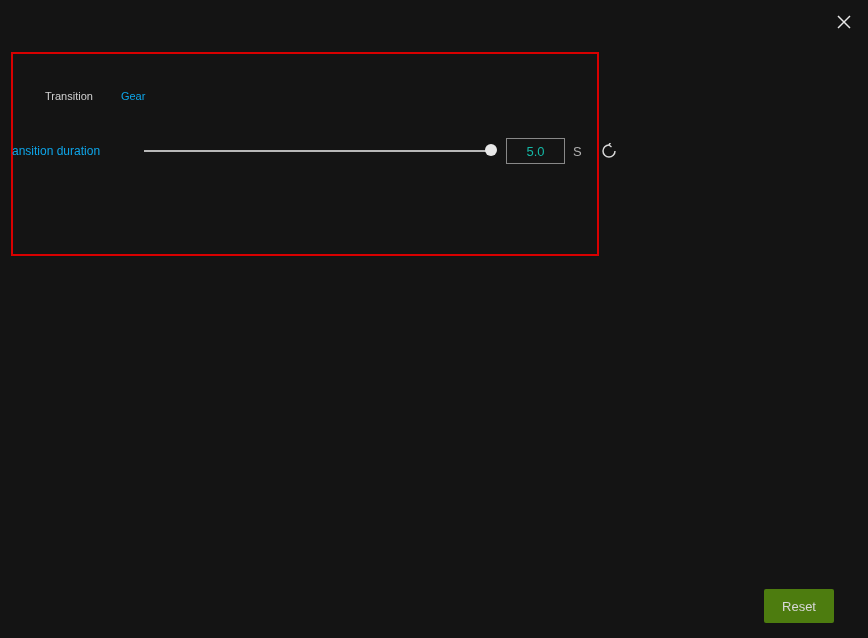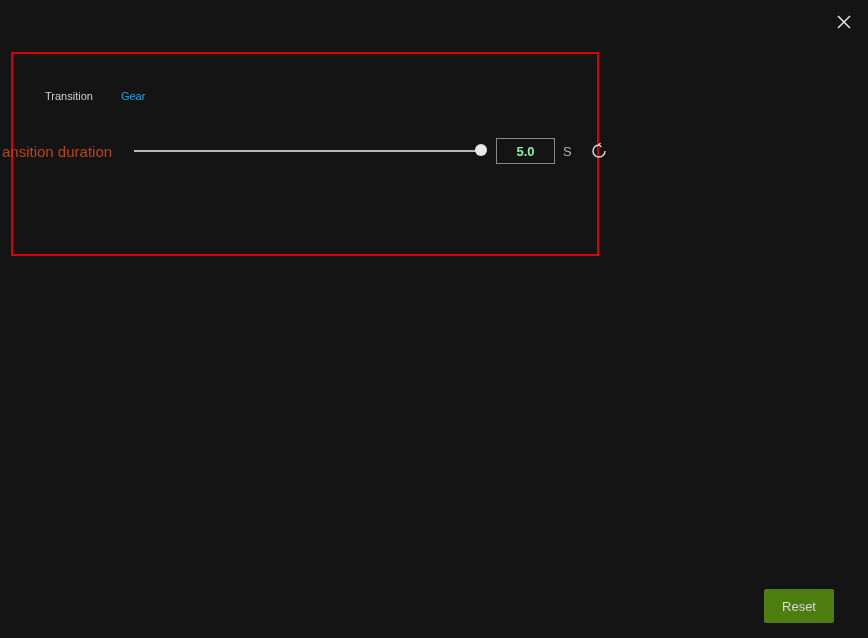--- a/index.html
+++ b/index.html
@@ -58,24 +58,24 @@
     }
     .duration-row {
       position: absolute;
       top: 140px;
       left: 0;
       display: flex;
       align-items: center;
       height: 22px;
     }
     .duration-label {
-      font-size: 15px;
-      color: #c2410c;
+      font-size: 12px;
+      color: #0ea5e9;
       min-width: 110px;
-      margin-left:2px;
+      margin-left:12px;
       white-space: nowrap;
     }
     .slider-wrap {
       position: relative;
       width: 348px;
       height: 20px;
       margin-left: 22px;
       display: flex;
       align-items: center;
     }
@@ -96,25 +96,24 @@
       border-radius: 50%;
       background: #e8e8e8;
       cursor: pointer;
     }
     .duration-input {
       width: 59px;
       height: 26px;
       margin-left: 14px;
       background: transparent;
       border: 1px solid #888888;
-      color: #86efac;
+      color: #14b8a6;
       text-align: center;
       font-size: 13px;
       font-family: inherit;
-      font-weight: bold;
     }
     .duration-unit {
       font-size: 13px;
       color: #b0b0b0;
       margin-left: 8px;
     }
     .reset-icon {
       width: 18px;
       height: 18px;
       margin-left: 18px;

